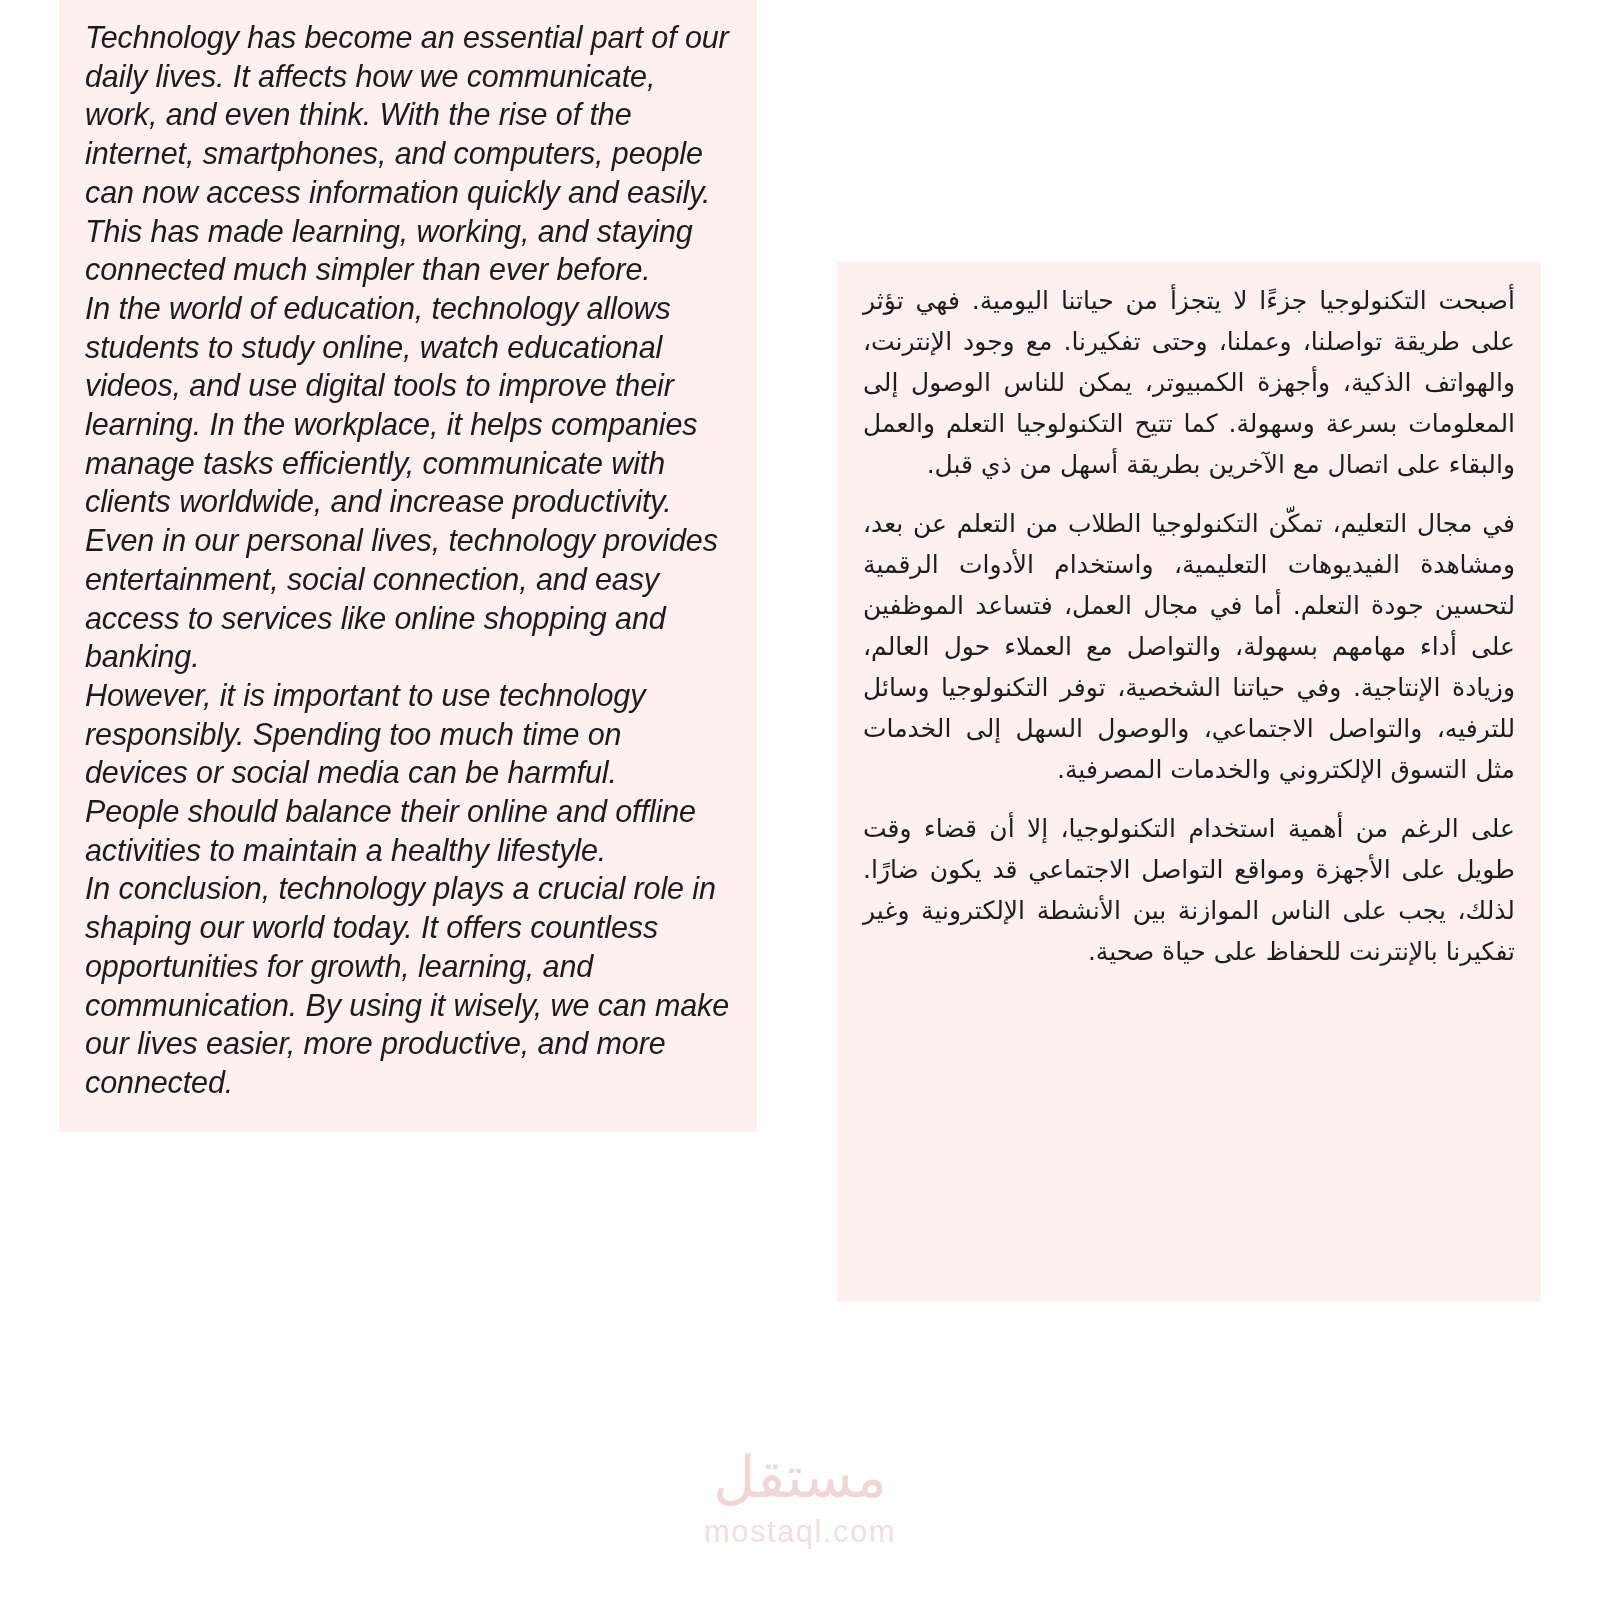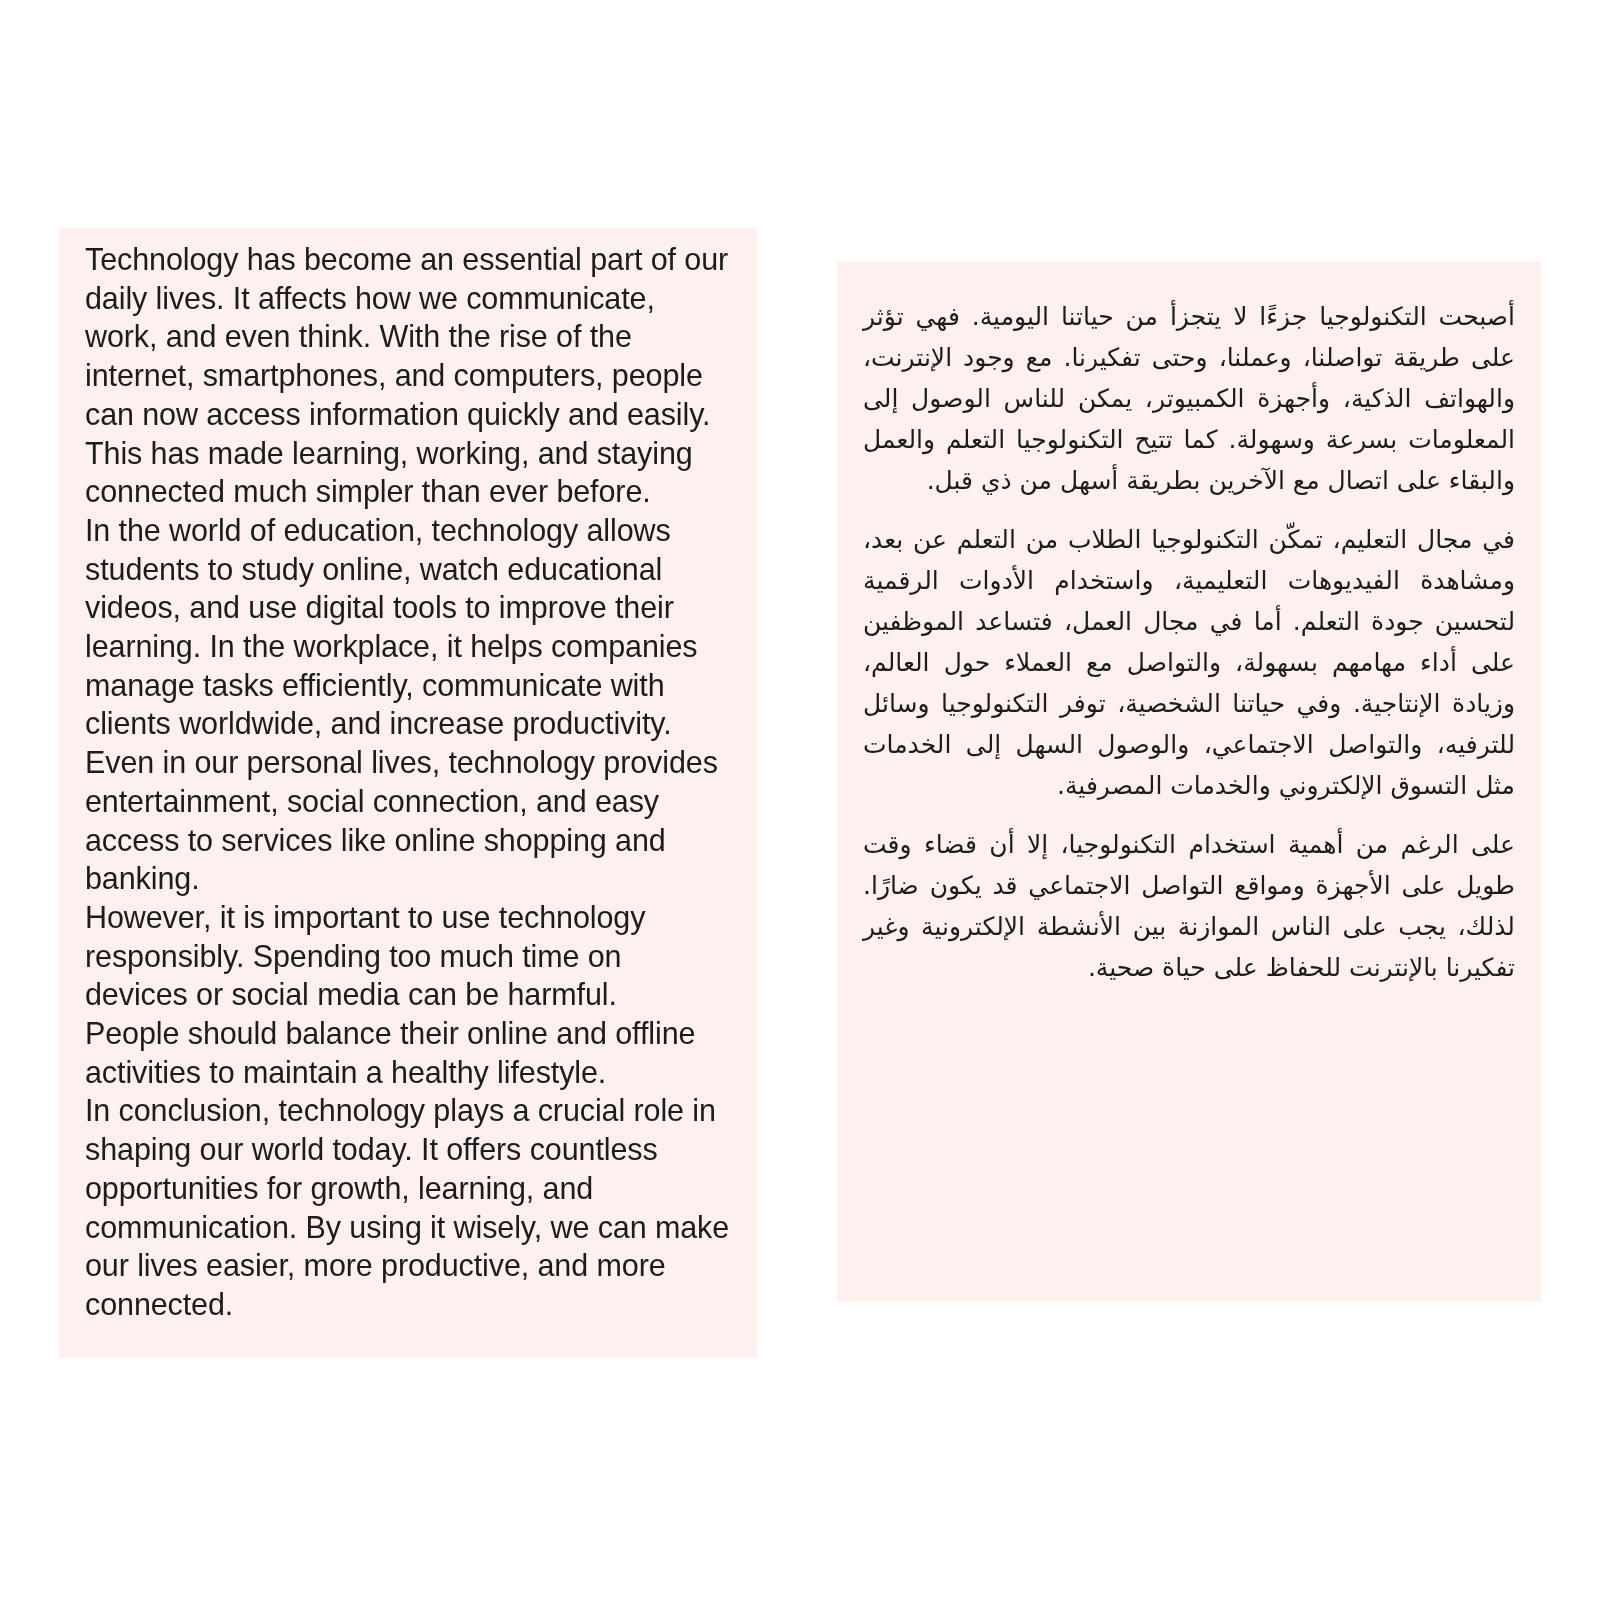--- a/index.html
+++ b/index.html
@@ -31,29 +31,29 @@
     justify-content: space-between;
     align-items: flex-start;
   }
   .col {
     background: #fdf0ef;
     box-sizing: border-box;
   }
   .col-en {
     width: 698px;
     margin-left: 59px;
-    margin-top: 228px;
-    padding: 12px 26px 30px 26px;
+    padding: 18px 26px 30px 26px;
     min-height: 1130px;
+    font-style: italic;
   }
   .col-ar {
     width: 704px;
     margin-right: 59px;
     margin-top: 262px;
-    padding: 34px 26px 34px 26px;
+    padding: 18px 26px 34px 26px;
     min-height: 1040px;
     direction: rtl;
   }
   .en-text {
     font-family: "Liberation Sans", sans-serif;
     font-size: 30.5px;
     line-height: 38.7px;
     color: #1c1c1c;
     letter-spacing: -0.1px;
     white-space: pre-wrap;
@@ -116,14 +116,18 @@
     <div class="col col-ar">
       <div class="ar-text">
         <p>أصبحت التكنولوجيا جزءًا لا يتجزأ من حياتنا اليومية. فهي تؤثر على طريقة تواصلنا، وعملنا، وحتى تفكيرنا. مع وجود الإنترنت، والهواتف الذكية، وأجهزة الكمبيوتر، يمكن للناس الوصول إلى المعلومات بسرعة وسهولة. كما تتيح التكنولوجيا التعلم والعمل والبقاء على اتصال مع الآخرين بطريقة أسهل من ذي قبل.</p>
         <p>في مجال التعليم، تمكّن التكنولوجيا الطلاب من التعلم عن بعد، ومشاهدة الفيديوهات التعليمية، واستخدام الأدوات الرقمية لتحسين جودة التعلم. أما في مجال العمل، فتساعد الموظفين على أداء مهامهم بسهولة، والتواصل مع العملاء حول العالم، وزيادة الإنتاجية. وفي حياتنا الشخصية، توفر التكنولوجيا وسائل للترفيه، والتواصل الاجتماعي، والوصول السهل إلى الخدمات مثل التسوق الإلكتروني والخدمات المصرفية.</p>
         <p>على الرغم من أهمية استخدام التكنولوجيا، إلا أن قضاء وقت طويل على الأجهزة ومواقع التواصل الاجتماعي قد يكون ضارًا. لذلك، يجب على الناس الموازنة بين الأنشطة الإلكترونية وغير تفكيرنا بالإنترنت للحفاظ على حياة صحية.</p>
       </div>
     </div>
 
   </div>
 
+  <div class="watermark">
+    <div class="wm-logo">مستقل</div>
+    <div class="wm-url">mostaql.com</div>
+  </div>
 
 </div>
 
 </body></html>

